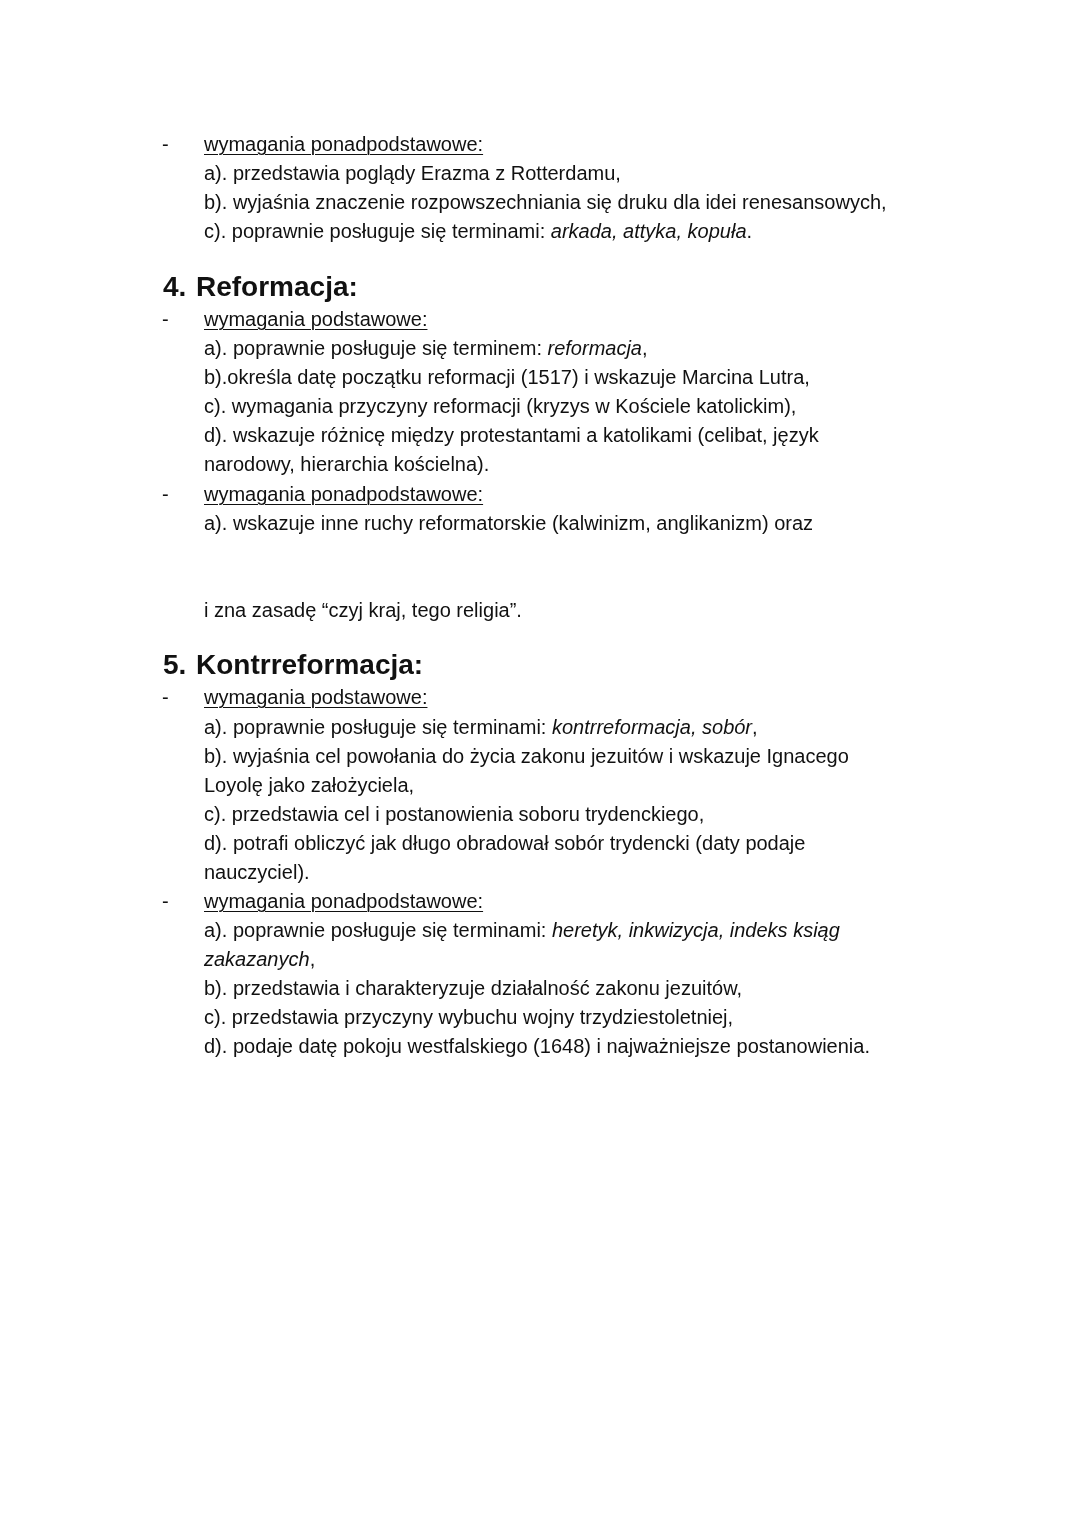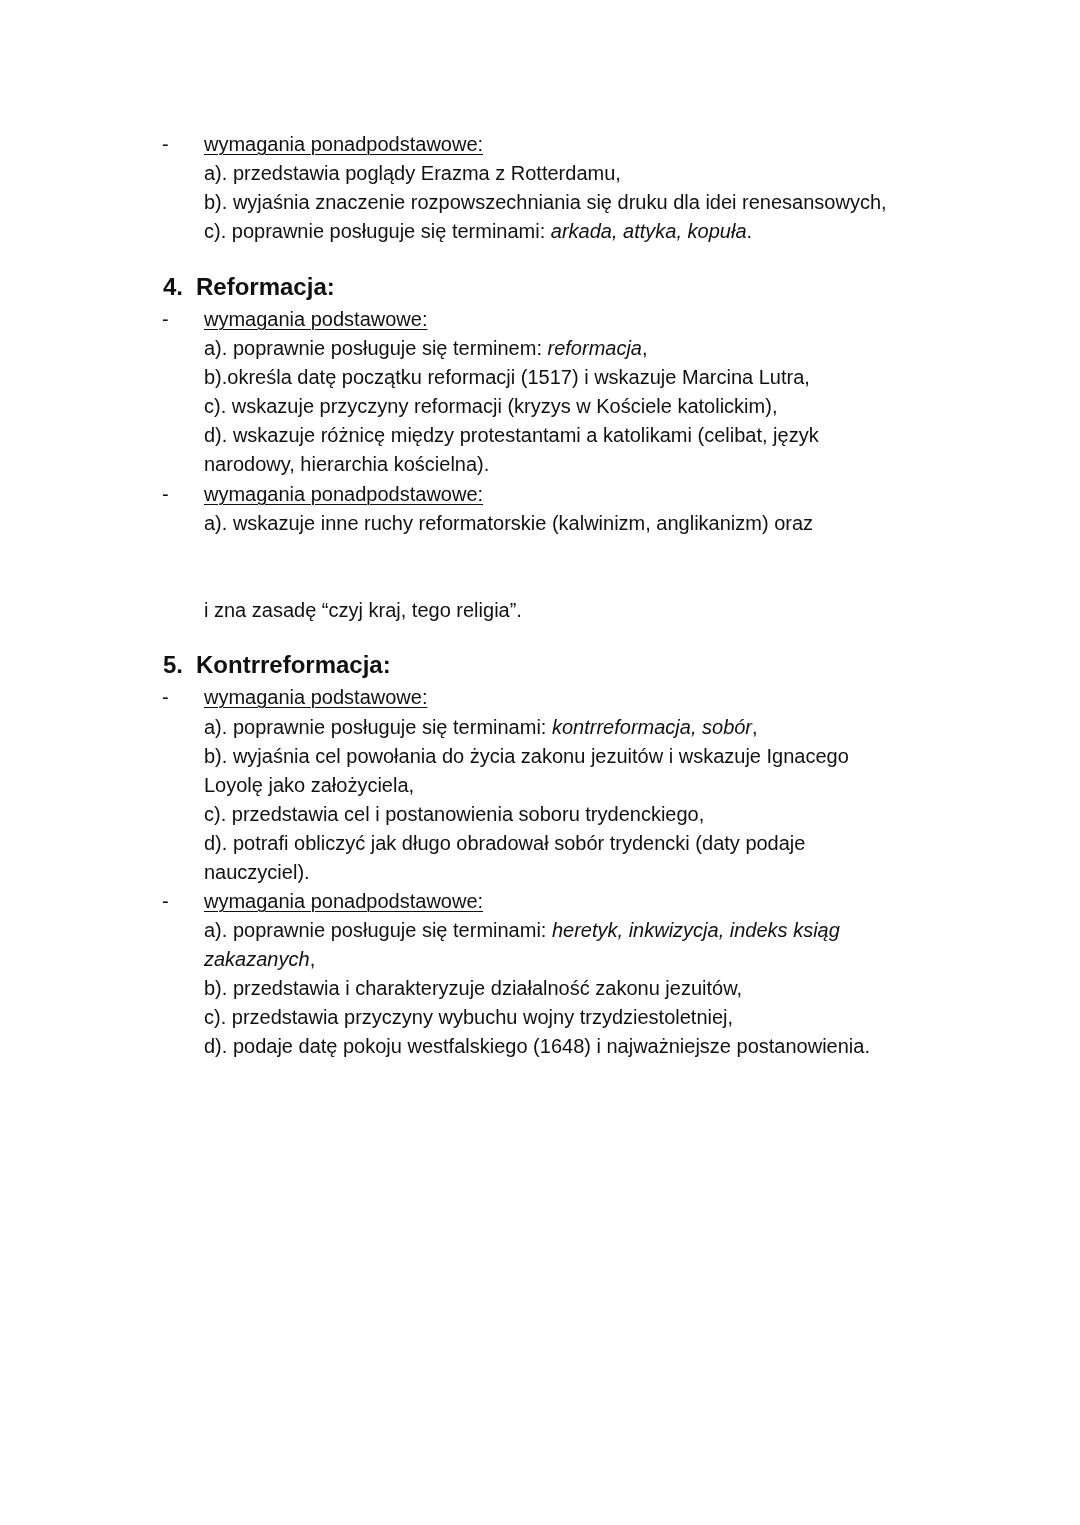--- a/index.html
+++ b/index.html
@@ -8,21 +8,21 @@
     font-family: "Liberation Sans", sans-serif; color: #000000;
   }
   .page { position: absolute; left: 0; top: 0; width: 1080px; height: 1525px; }
   .line {
     position: absolute; left: 204px; font-size: 20px; line-height: 29px;
     white-space: nowrap; color: #111;
   }
   .dash { position: absolute; left: 162px; font-size: 20px; line-height: 29px; color: #111; }
   .sub { text-decoration: underline; text-underline-offset: 3px; text-decoration-thickness: 1px; }
   .heading {
-    position: absolute; left: 163px; font-size: 24px; line-height: 32px;
+    position: absolute; left: 163px; font-size: 28px; line-height: 32px;
     font-weight: bold; white-space: nowrap; color: #111;
   }
   .heading .num { display: inline-block; width: 33px; }
   em { font-style: italic; }
 </style>
 </head>
 <body>
 
 <div class="page">
 
@@ -31,21 +31,21 @@
   <div class="line" style="top:159px">a). przedstawia poglądy Erazma z Rotterdamu,</div>
   <div class="line" style="top:188px">b). wyjaśnia znaczenie rozpowszechniania się druku dla idei renesansowych,</div>
   <div class="line" style="top:217px"><span>c). poprawnie posługuje się terminami: </span><em>arkada, attyka, kopuła</em><span>.</span></div>
 
   <div class="heading" style="top:271px"><span class="num">4.</span><span>Reformacja:</span></div>
 
   <div class="dash" style="top:305px">-</div>
   <div class="line sub" style="top:305px">wymagania podstawowe:</div>
   <div class="line" style="top:334px"><span>a). poprawnie posługuje się terminem: </span><em>reformacja</em><span>,</span></div>
   <div class="line" style="top:363px">b).określa datę początku reformacji (1517) i wskazuje Marcina Lutra,</div>
-  <div class="line" style="top:392px">c). wskazuje przyczyny reformacji (kryzys w Kościele katolickim),</div>
+  <div class="line" style="top:392px">c). wymagania przyczyny reformacji (kryzys w Kościele katolickim),</div>
   <div class="line" style="top:421px">d). wskazuje różnicę między protestantami a katolikami (celibat, język</div>
   <div class="line" style="top:450px">narodowy, hierarchia kościelna).</div>
 
   <div class="dash" style="top:480px">-</div>
   <div class="line sub" style="top:480px">wymagania ponadpodstawowe:</div>
   <div class="line" style="top:509px">a). wskazuje inne ruchy reformatorskie (kalwinizm, anglikanizm) oraz</div>
   <div class="line" style="top:596px">i zna zasadę “czyj kraj, tego religia”.</div>
 
   <div class="heading" style="top:649px"><span class="num">5.</span><span>Kontrreformacja:</span></div>
 

